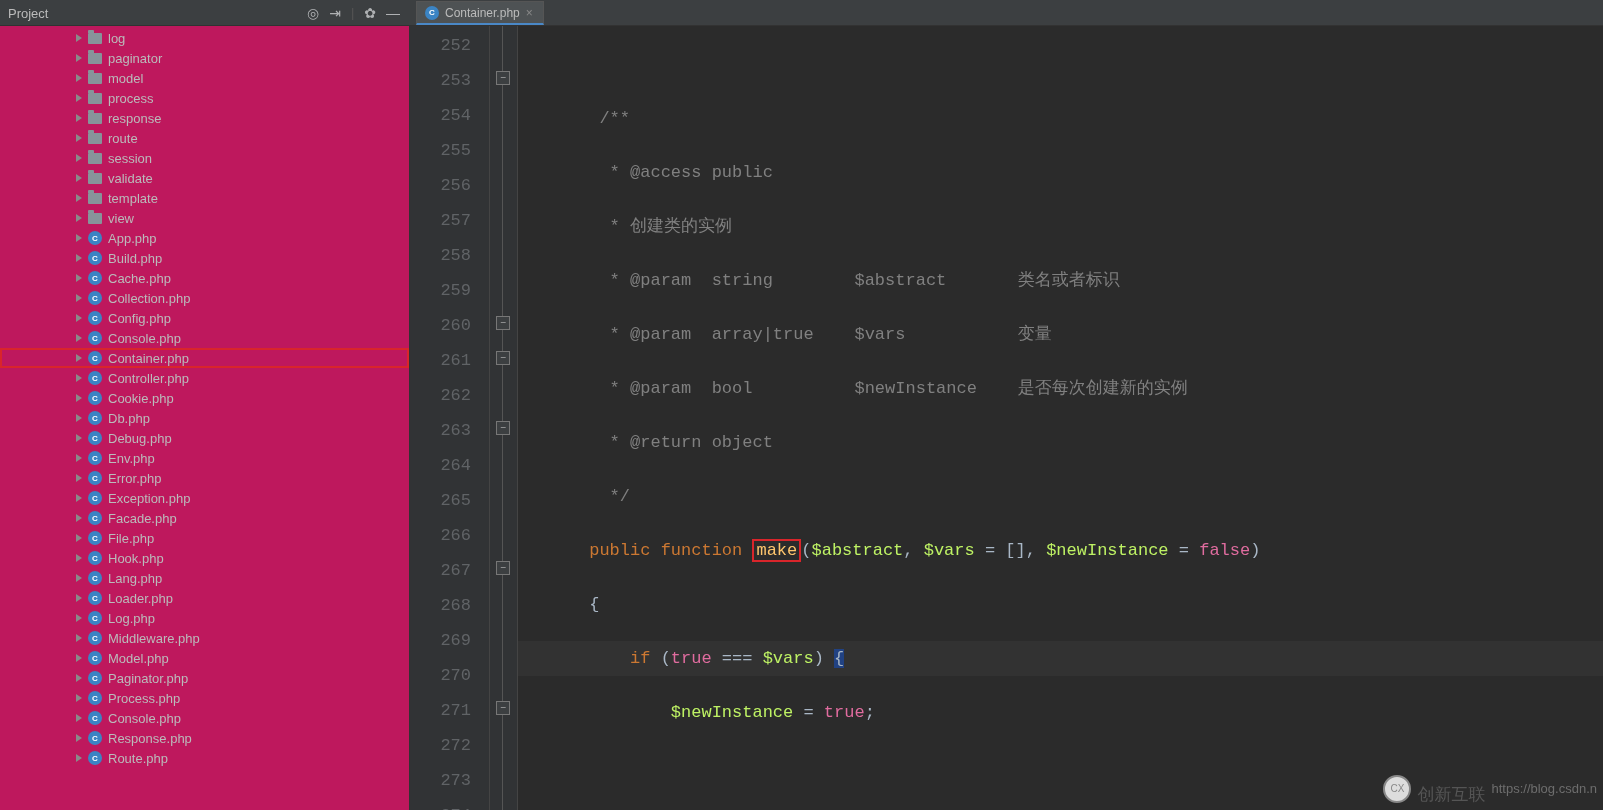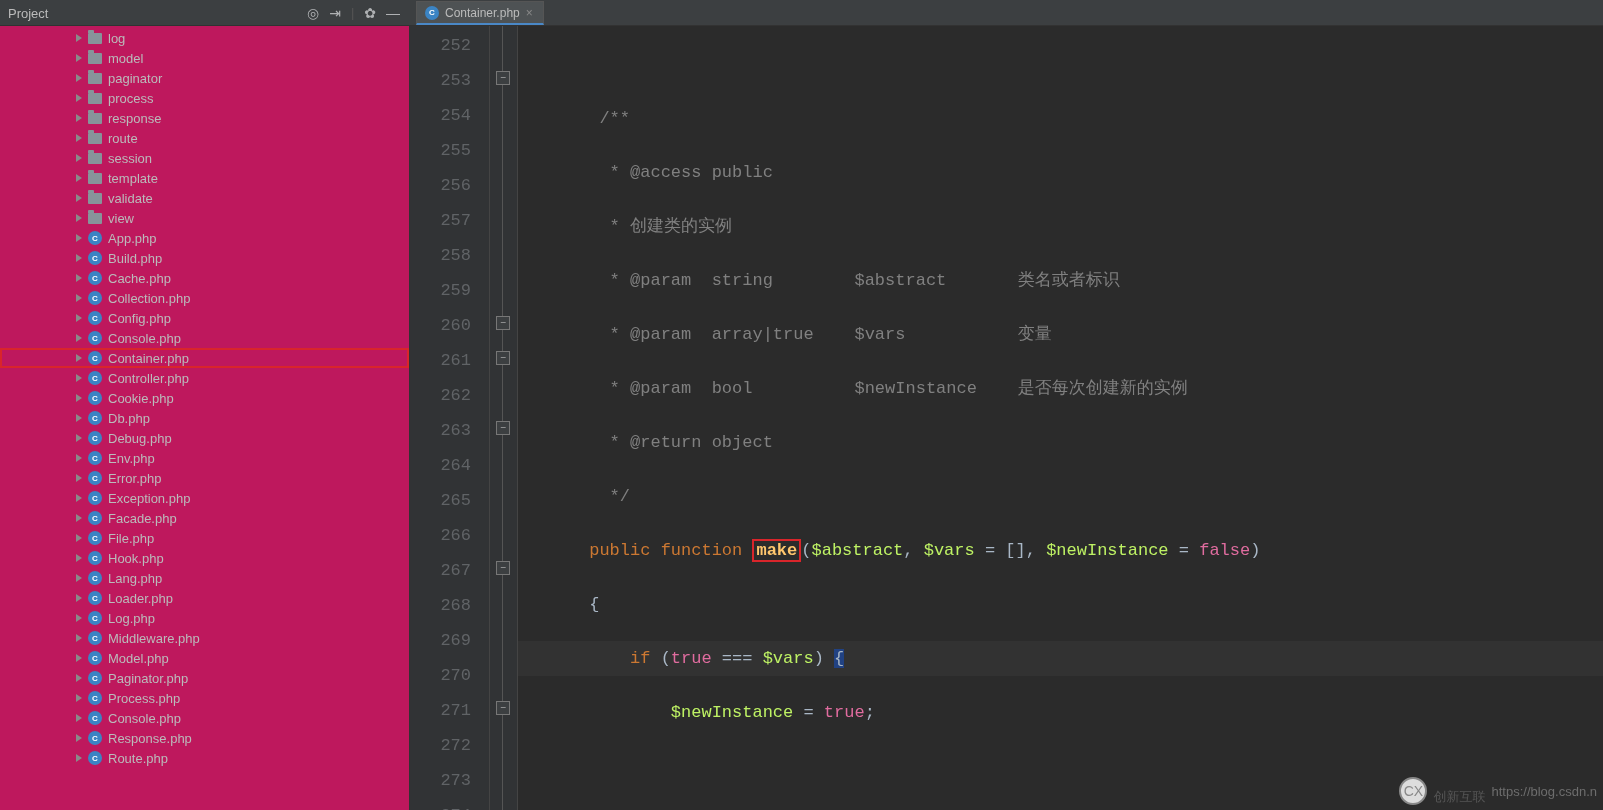--- a/index.html
+++ b/index.html
@@ -145,41 +145,41 @@
   position: relative;
 }
 .code-line { height: 35px; line-height: 35px; padding-left: 10px; }
 .code-line.hl { background: #323232; }
 .c-comment { color: #808080; }
 .c-keyword { color: #cc7832; }
 .c-var { color: #bef264; }
 .c-op { color: #a9b7c6; }
 .c-pink { color: #e06c9f; }
 .c-make { color: #ffc66d; }
-.box-red { border: 2px solid #d9252b; padding: 0 2px; font-weight: bold; }
+.box-red { border: 2px solid #d9252b; padding: 0 2px; }
 .sel-blue { background: #214283; }
 .watermark {
   position: absolute;
   right: 6px;
   bottom: 4px;
   color: #6d6d6d;
   font-size: 13px;
   font-family: Arial, sans-serif;
   display: flex;
   align-items: center;
   gap: 6px;
 }
 .watermark-badge {
   width: 28px; height: 28px;
   border: 2px solid #888;
   border-radius: 50%;
   display: flex;
   align-items: center;
   justify-content: center;
-  font-size: 14px;
+  font-size: 10px;
   color: #888;
   background: #ddd;
 }
 .caret { color: #888; font-size: 9px; }
 .hdr-icon { cursor: pointer; font-size: 14px; }
 .proj-icon {
   width: 14px; height: 12px;
   border: 1px solid #6897bb;
   display: inline-block;
 }
@@ -215,56 +215,56 @@
   <div class="sidebar">
     <div id="tree">
         <div class="tree-item">
           <span class="arrow"></span>
           <span class="folder-icon"></span>
           <span>log</span>
         </div>
         <div class="tree-item">
           <span class="arrow"></span>
           <span class="folder-icon"></span>
+          <span>paginator</span>
+        </div>
+        <div class="tree-item">
+          <span class="arrow"></span>
+          <span class="folder-icon"></span>
           <span>model</span>
         </div>
         <div class="tree-item">
           <span class="arrow"></span>
           <span class="folder-icon"></span>
-          <span>paginator</span>
-        </div>
-        <div class="tree-item">
-          <span class="arrow"></span>
-          <span class="folder-icon"></span>
           <span>process</span>
         </div>
         <div class="tree-item">
           <span class="arrow"></span>
           <span class="folder-icon"></span>
           <span>response</span>
         </div>
         <div class="tree-item">
           <span class="arrow"></span>
           <span class="folder-icon"></span>
           <span>route</span>
         </div>
         <div class="tree-item">
           <span class="arrow"></span>
           <span class="folder-icon"></span>
           <span>session</span>
         </div>
         <div class="tree-item">
           <span class="arrow"></span>
           <span class="folder-icon"></span>
+          <span>validate</span>
+        </div>
+        <div class="tree-item">
+          <span class="arrow"></span>
+          <span class="folder-icon"></span>
           <span>template</span>
-        </div>
-        <div class="tree-item">
-          <span class="arrow"></span>
-          <span class="folder-icon"></span>
-          <span>validate</span>
         </div>
         <div class="tree-item">
           <span class="arrow"></span>
           <span class="folder-icon"></span>
           <span>view</span>
         </div>
         <div class="tree-item">
           <span class="arrow"></span>
           <span class="php-icon">C</span>
           <span>App.php</span>
@@ -460,15 +460,15 @@
 
 
 
 
     </div>
   </div>
 </div>
 
 <div class="watermark">
   <span class="watermark-badge">CX</span>
-  <span style="font-size:13px;color:#555;margin-top:12px;">创新互联</span>
+  <span style="font-size:17px;color:#555;margin-top:12px;">创新互联</span>
   <span>https://blog.csdn.n</span>
 </div>
 
 </body></html>

